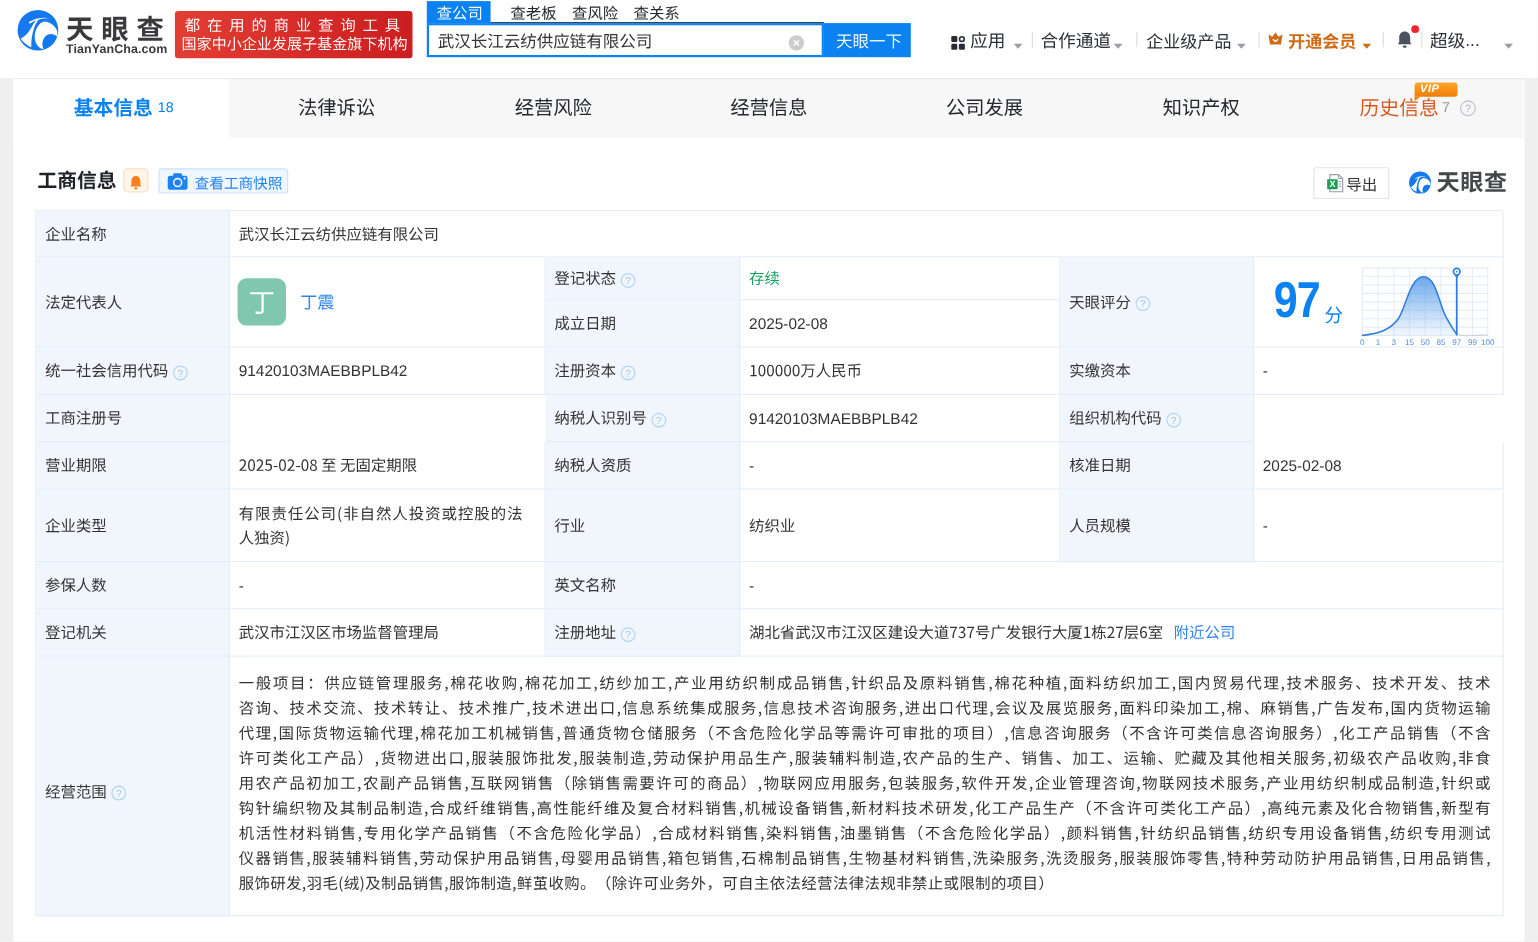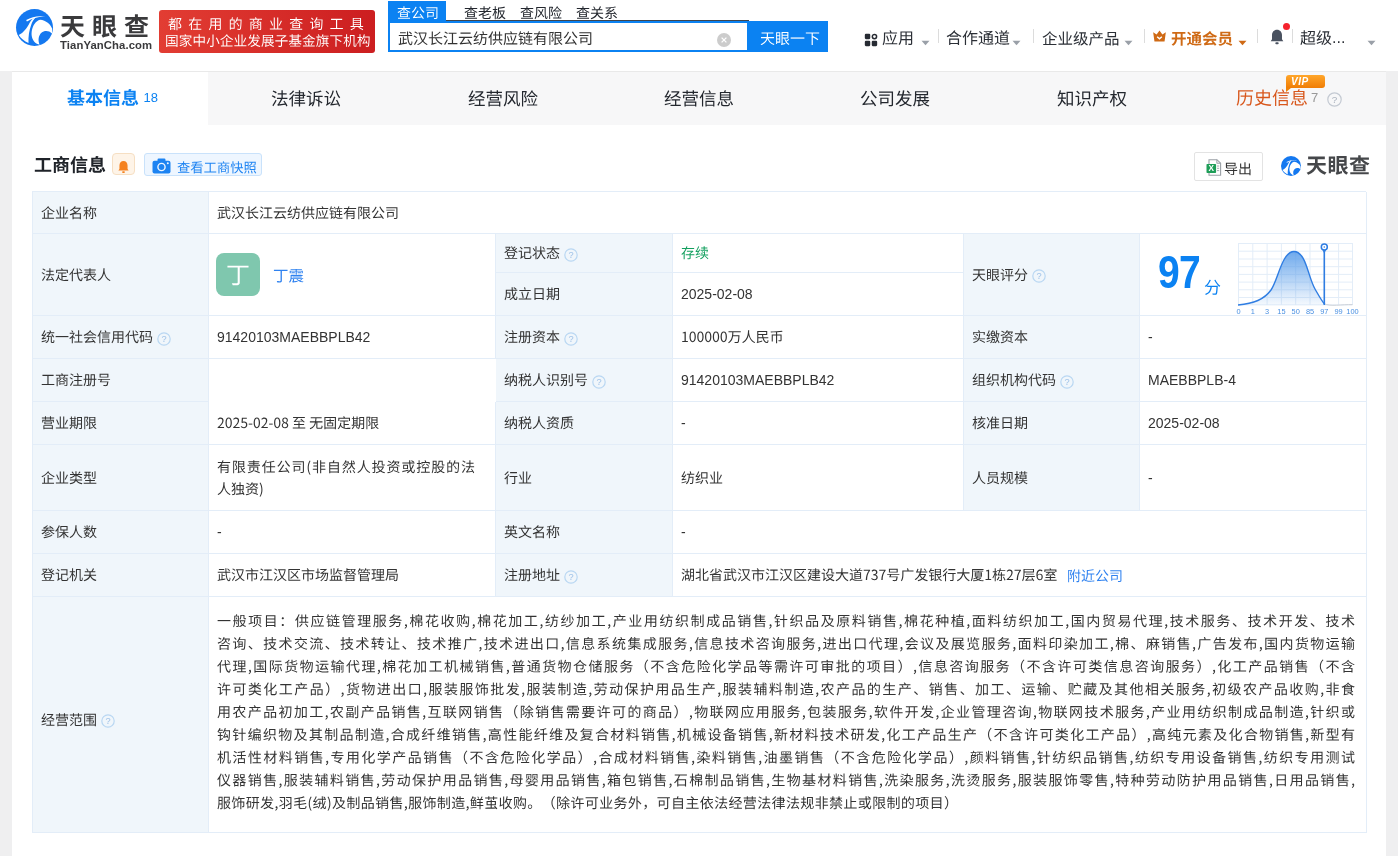--- a/index.html
+++ b/index.html
@@ -914,23 +914,20 @@
           <use href="#rz" x="2000"></use>
           <use href="#rA" x="3000"></use>
           <use href="#rbA" x="4000"></use>
           <use href="#rbU" x="5000"></use>
         </g>
       </svg>
       <svg class="t" width="14" height="14" style="margin-top:3px">
         <circle cx="7.0" cy="7.0" r="6.2" fill="none" stroke="#b9d7f2" stroke-width="1.2"></circle>
         <text x="7.0" y="10.36" text-anchor="middle" font-size="9.24" fill="#9fc2e8" font-family="Liberation Sans">?</text>
       </svg>
-    </div>
-    <div class="cell" style="grid-column:6/span 1;grid-row:5/span 1">
-      <span class="lat">MAEBBPLB-4</span>
     </div>
     <div class="cell lb" style="grid-column:1/span 1;grid-row:6/span 1">
       <svg class="t " width="56.0" height="14.0">
         <g transform="translate(0,12.04) scale(0.014000,-0.014000)" fill="#333">
           <use href="#rbi"></use>
           <use href="#ri" x="1000"></use>
           <use href="#rbQ" x="2000"></use>
           <use href="#rT" x="3000"></use>
         </g>
       </svg>

